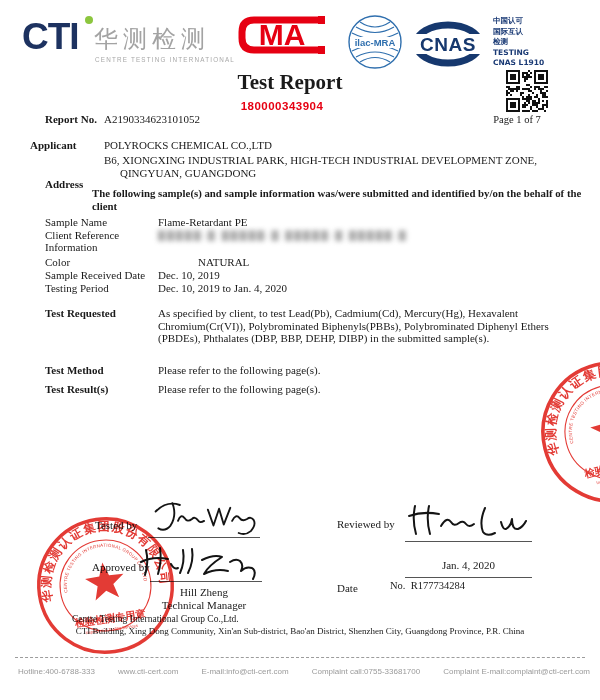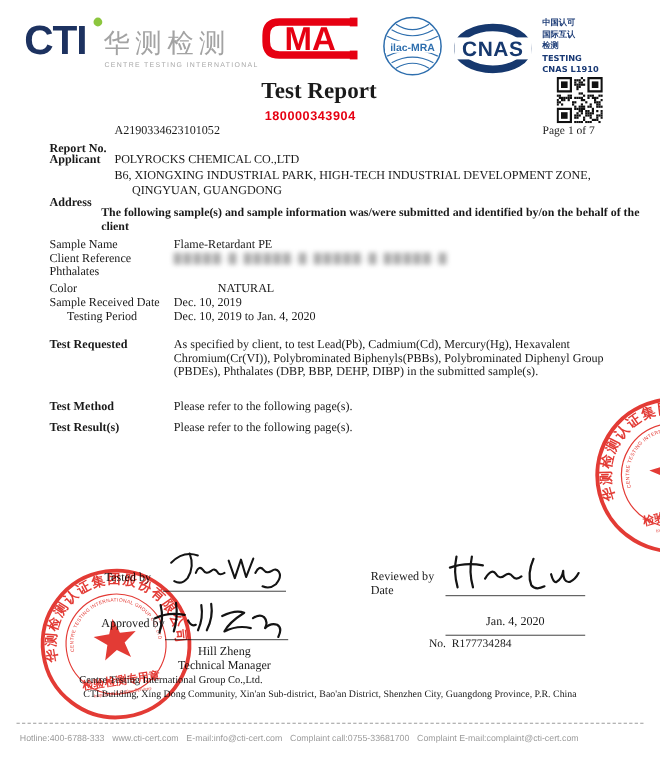--- a/index.html
+++ b/index.html
@@ -22,21 +22,21 @@
   .doc-title{font-weight:bold;font-size:21px;text-align:center;}
   .pageno{font-size:10.5px;text-align:center;}
   .intro{font-weight:bold;font-size:10.8px;line-height:13px;}
   .redacted{filter:blur(2.5px);opacity:.55;font-family:"DejaVu Sans",sans-serif;
             font-size:9px;letter-spacing:2px;color:#666;}
   .sigline{border-bottom:1.2px solid #555;height:0;}
   .smallprint{font-size:9.5px;}
   .company-addr{font-size:9px;text-align:center;}
   .divider{border-top:1px dashed #9c9c9c;height:0;}
   .footer{font-family:"Liberation Sans",sans-serif;font-size:8px;color:#9a9a9a;
-          display:flex;gap:7px;white-space:nowrap;}
+          display:flex;gap:23px;white-space:nowrap;}
   
   .stamp{mix-blend-mode:multiply;opacity:.9;}
   .st-cn{font-family:"DejaVu Sans",sans-serif;font-size:12.5px;font-weight:bold;fill:#e0251f;letter-spacing:1.5px;}
   .st-en{font-family:"Liberation Sans",sans-serif;font-size:4.6px;fill:#e0251f;letter-spacing:.3px;}
   .st-seal{font-family:"DejaVu Sans",sans-serif;font-size:10.5px;font-weight:bold;fill:#e0251f;}
   .st-sub{font-family:"Liberation Sans",sans-serif;font-size:4.2px;fill:#e0251f;}
   .sig path{stroke:#141414;stroke-width:2;fill:none;stroke-linecap:round;stroke-linejoin:round;}
 </style>
 </head>
 <body>
@@ -210,53 +210,53 @@
         <rect x="22" y="40" width="2" height="2"></rect>
         <rect x="26" y="40" width="2" height="2"></rect>
         <rect x="28" y="40" width="2" height="2"></rect>
         <rect x="30" y="40" width="2" height="2"></rect>
         <rect x="38" y="40" width="2" height="2"></rect>
       </svg></div>
 
   <div class="abs doc-title" style="left:180px;top:70px;width:220px;">Test Report</div>
   <div class="abs pageno" style="left:472px;top:114px;width:90px;">Page 1 of 7</div>
 
-  <div class="abs lbl" style="left:45px;top:113px;margin-top:16px;">Report No.</div>
+  <div class="abs lbl" style="left:45px;top:113px;">Report No.</div>
   <div class="abs val" style="left:104px;top:113px;">A2190334623101052</div>
 
-  <div class="abs lbl" style="left:45px;top:139px;">Applicant</div>
+  <div class="abs lbl" style="left:30px;top:139px;">Applicant</div>
   <div class="abs val" style="left:104px;top:139px;">POLYROCKS CHEMICAL CO.,LTD</div>
 
   <div class="abs lbl" style="left:45px;top:154px;margin-top:24px;">Address</div>
   <div class="abs val" style="left:104px;top:154px;width:480px;">B6, XIONGXING INDUSTRIAL PARK, HIGH-TECH INDUSTRIAL DEVELOPMENT ZONE,</div>
   <div class="abs val" style="left:104px;top:167px;padding-left:16px;">QINGYUAN, GUANGDONG</div>
 
   <div class="abs intro" style="left:45px;top:187px;width:540px;margin-left:47px;">
     <div>The following sample(s) and sample information was/were submitted and identified by/on the behalf of the</div>
     <div>client</div>
   </div>
 
   <div class="abs val" style="left:45px;top:216px;">Sample Name</div>
   <div class="abs val" style="left:158px;top:216px;">Flame-Retardant PE</div>
 
   <div class="abs val" style="left:45px;top:229px;">Client Reference</div>
-  <div class="abs val" style="left:45px;top:241px;">Phthalates</div>
+  <div class="abs val" style="left:45px;top:241px;">Information</div>
   <div class="abs redacted" style="left:158px;top:231px;width:270px;">█████-█  █████-█  █████-█  █████-█</div>
 
   <div class="abs val" style="left:45px;top:256px;">Color</div>
   <div class="abs val" style="left:158px;top:256px;margin-left:40px;">NATURAL</div>
 
   <div class="abs val" style="left:45px;top:269px;">Sample Received Date</div>
   <div class="abs val" style="left:158px;top:269px;">Dec. 10, 2019</div>
 
-  <div class="abs val" style="left:45px;top:282px;margin-left:16px;">Testing Period</div>
+  <div class="abs val" style="left:45px;top:282px;">Testing Period</div>
   <div class="abs val" style="left:158px;top:282px;">Dec. 10, 2019 to Jan. 4, 2020</div>
 
   <div class="abs lbl" style="left:45px;top:307px;">Test Requested</div>
-  <div class="abs val" style="left:158px;top:307px;width:432px;line-height:12.5px;">As specified by client, to test Lead(Pb), Cadmium(Cd), Mercury(Hg), Hexavalent Chromium(Cr(VI)), Polybrominated Biphenyls(PBBs), Polybrominated Diphenyl Group (PBDEs), Phthalates (DBP, BBP, DEHP, DIBP) in the submitted sample(s).</div>
+  <div class="abs val" style="left:158px;top:307px;width:432px;line-height:12.5px;">As specified by client, to test Lead(Pb), Cadmium(Cd), Mercury(Hg), Hexavalent Chromium(Cr(VI)), Polybrominated Biphenyls(PBBs), Polybrominated Diphenyl Ethers (PBDEs), Phthalates (DBP, BBP, DEHP, DIBP) in the submitted sample(s).</div>
 
   <div class="abs lbl" style="left:45px;top:364px;">Test Method</div>
   <div class="abs val" style="left:158px;top:364px;">Please refer to the following page(s).</div>
 
   <div class="abs lbl" style="left:45px;top:383px;">Test Result(s)</div>
   <div class="abs val" style="left:158px;top:383px;">Please refer to the following page(s).</div>
 
   <div class="abs siglabel" style="left:95px;top:519px;">Tested by</div>
   <svg class="abs sig" style="left:150px;top:499px;" width="112" height="40" viewBox="0 0 120 40">
     <path d="M6 12 Q18 0 32 5"></path>
@@ -287,21 +287,21 @@
   <svg class="abs sig" style="left:405px;top:502px;" width="128" height="38" viewBox="0 0 128 38">
     <path d="M10 4 Q7 18 11 32"></path>
     <path d="M24 4 Q21 18 25 32"></path>
     <path d="M4 14 Q18 9 34 12"></path>
     <path d="M36 24 Q42 14 46 20 Q49 25 54 21 Q58 18 61 22 Q64 26 69 22"></path>
     <path d="M80 6 Q74 20 78 30 Q82 35 90 31"></path>
     <path d="M96 20 Q98 28 101 27 Q106 24 107 17 Q107 28 113 27 Q118 25 121 19"></path>
   </svg>
   <div class="abs sigline" style="left:405px;top:541px;width:127px;"></div>
 
-  <div class="abs siglabel" style="left:337px;top:531px;">Date</div>
+  <div class="abs siglabel" style="left:337px;top:582px;">Date</div>
   <div class="abs val" style="left:405px;top:559px;width:127px;text-align:center;">Jan. 4, 2020</div>
   <div class="abs sigline" style="left:405px;top:577px;width:127px;"></div>
 
   <div class="abs smallprint" style="left:390px;top:580px;font-size:10.5px;">
     <span>No.</span>&nbsp;&nbsp;<span>R177734284</span>
   </div>
 
   <div class="abs smallprint" style="left:72px;top:614px;">Centre Testing International Group Co.,Ltd.</div>
   <div class="abs company-addr" style="left:30px;top:626px;width:540px;">CTI Building, Xing Dong Community, Xin'an Sub-district, Bao'an District, Shenzhen City, Guangdong Province, P.R. China</div>
 

